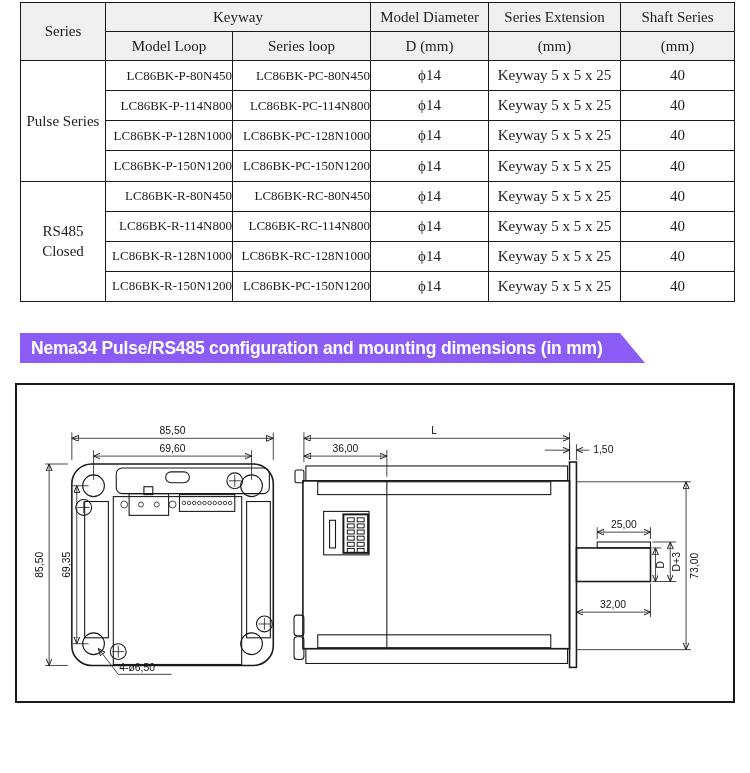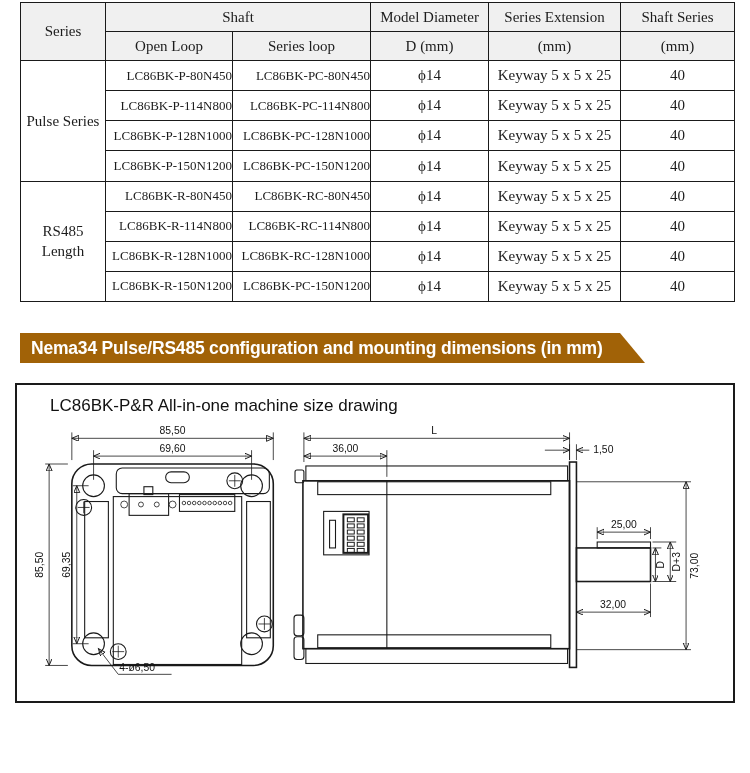--- a/index.html
+++ b/index.html
@@ -58,27 +58,27 @@
     <col style="width:85px">
       <col style="width:127px">
       <col style="width:138px">
     <col style="width:118px">
       <col style="width:132px">
       <col style="width:114px">
   </colgroup>
   <tbody>
       <tr class="hrow">
     <th rowspan="2">Series</th>
-    <th colspan="2">Shaft</th>
+    <th colspan="2">Keyway</th>
     <th>Model Diameter</th>
     <th>Series Extension</th>
     <th>Shaft Series</th>
   </tr>
   <tr class="hrow">
-    <th>Open Loop</th>
+    <th>Model Loop</th>
     <th>Series loop</th>
     <th>D (mm)</th>
     <th>(mm)</th>
     <th>(mm)</th>
   </tr>
 
   <tr class="drow">
     <td rowspan="4" class="series-cell">Pulse Series</td>
     <td class="model">LC86BK-P-80N450</td>
     <td class="model">LC86BK-PC-80N450</td>
@@ -102,21 +102,21 @@
   </tr>
   <tr class="drow">
     <td class="model">LC86BK-P-150N1200</td>
     <td class="model">LC86BK-PC-150N1200</td>
     <td>ϕ14</td>
     <td>Keyway 5 x 5 x 25</td>
     <td>40</td>
   </tr>
 
   <tr class="drow">
-    <td rowspan="4" class="series-cell">RS485 Length</td>
+    <td rowspan="4" class="series-cell">RS485 Closed</td>
     <td class="model">LC86BK-R-80N450</td>
     <td class="model">LC86BK-RC-80N450</td>
     <td>ϕ14</td>
     <td>Keyway 5 x 5 x 25</td>
     <td>40</td>
   </tr>
   <tr class="drow">
     <td class="model">LC86BK-R-114N800</td>
     <td class="model">LC86BK-RC-114N800</td>
     <td>ϕ14</td>
@@ -133,24 +133,23 @@
   <tr class="drow">
     <td class="model">LC86BK-R-150N1200</td>
     <td class="model">LC86BK-PC-150N1200</td>
     <td>ϕ14</td>
     <td>Keyway 5 x 5 x 25</td>
     <td>40</td>
   </tr>
 </tbody>
   </table>
 
-<div class="banner" id="banner-el" style="background: #a16207;">Nema34 Pulse/RS485 configuration and mounting dimensions (in mm)</div>
+<div class="banner" id="banner-el" style="background: #8b5cf6;">Nema34 Pulse/RS485 configuration and mounting dimensions (in mm)</div>
 
 <div class="drawing-box">
-  <div class="drawing-title">LC86BK-P&amp;R All-in-one machine size drawing</div>
 
   <svg class="drawing-svg" viewBox="0 0 720 320">
     <defs>
       <marker id="arr" markerWidth="9" markerHeight="8" refX="7" refY="3" orient="auto-start-reverse" markerUnits="userSpaceOnUse">
         <path d="M0,0 L7,3 L0,6 z" fill="#1a1a1a" stroke="none"></path>
       </marker>
       <pattern id="vfins" width="5" height="8" patternUnits="userSpaceOnUse">
         <rect width="5" height="8" fill="#ffffff" stroke="none"></rect>
         <rect x="1" width="3" height="8" fill="#2a2a2a" stroke="none"></rect>
       </pattern>

